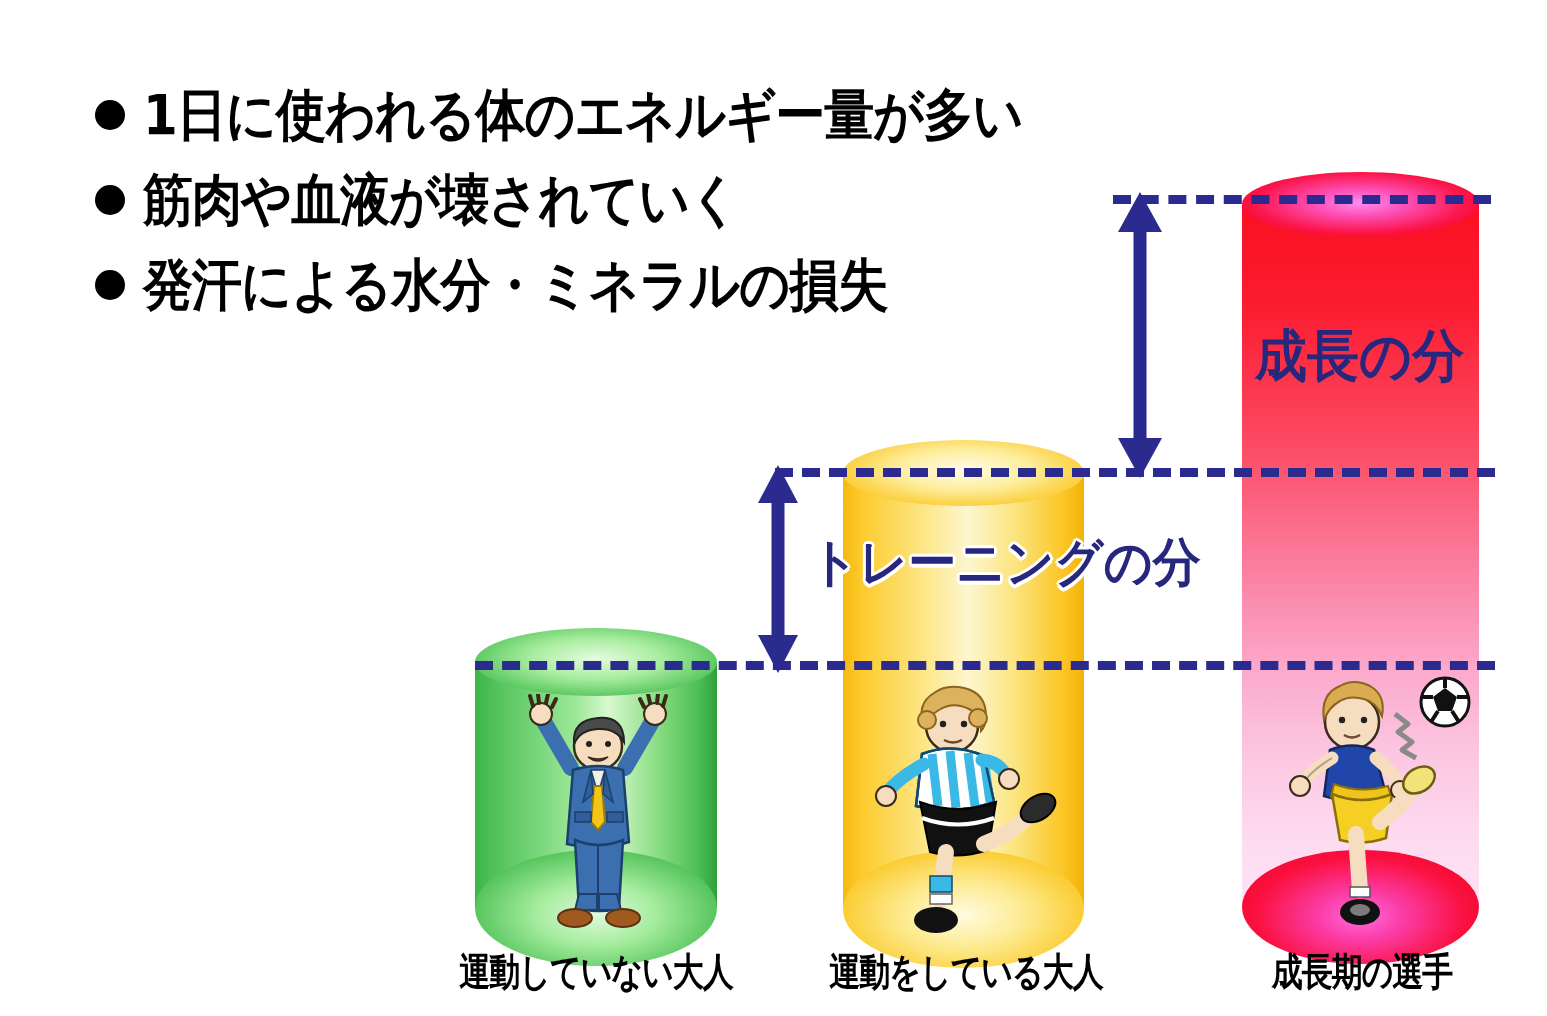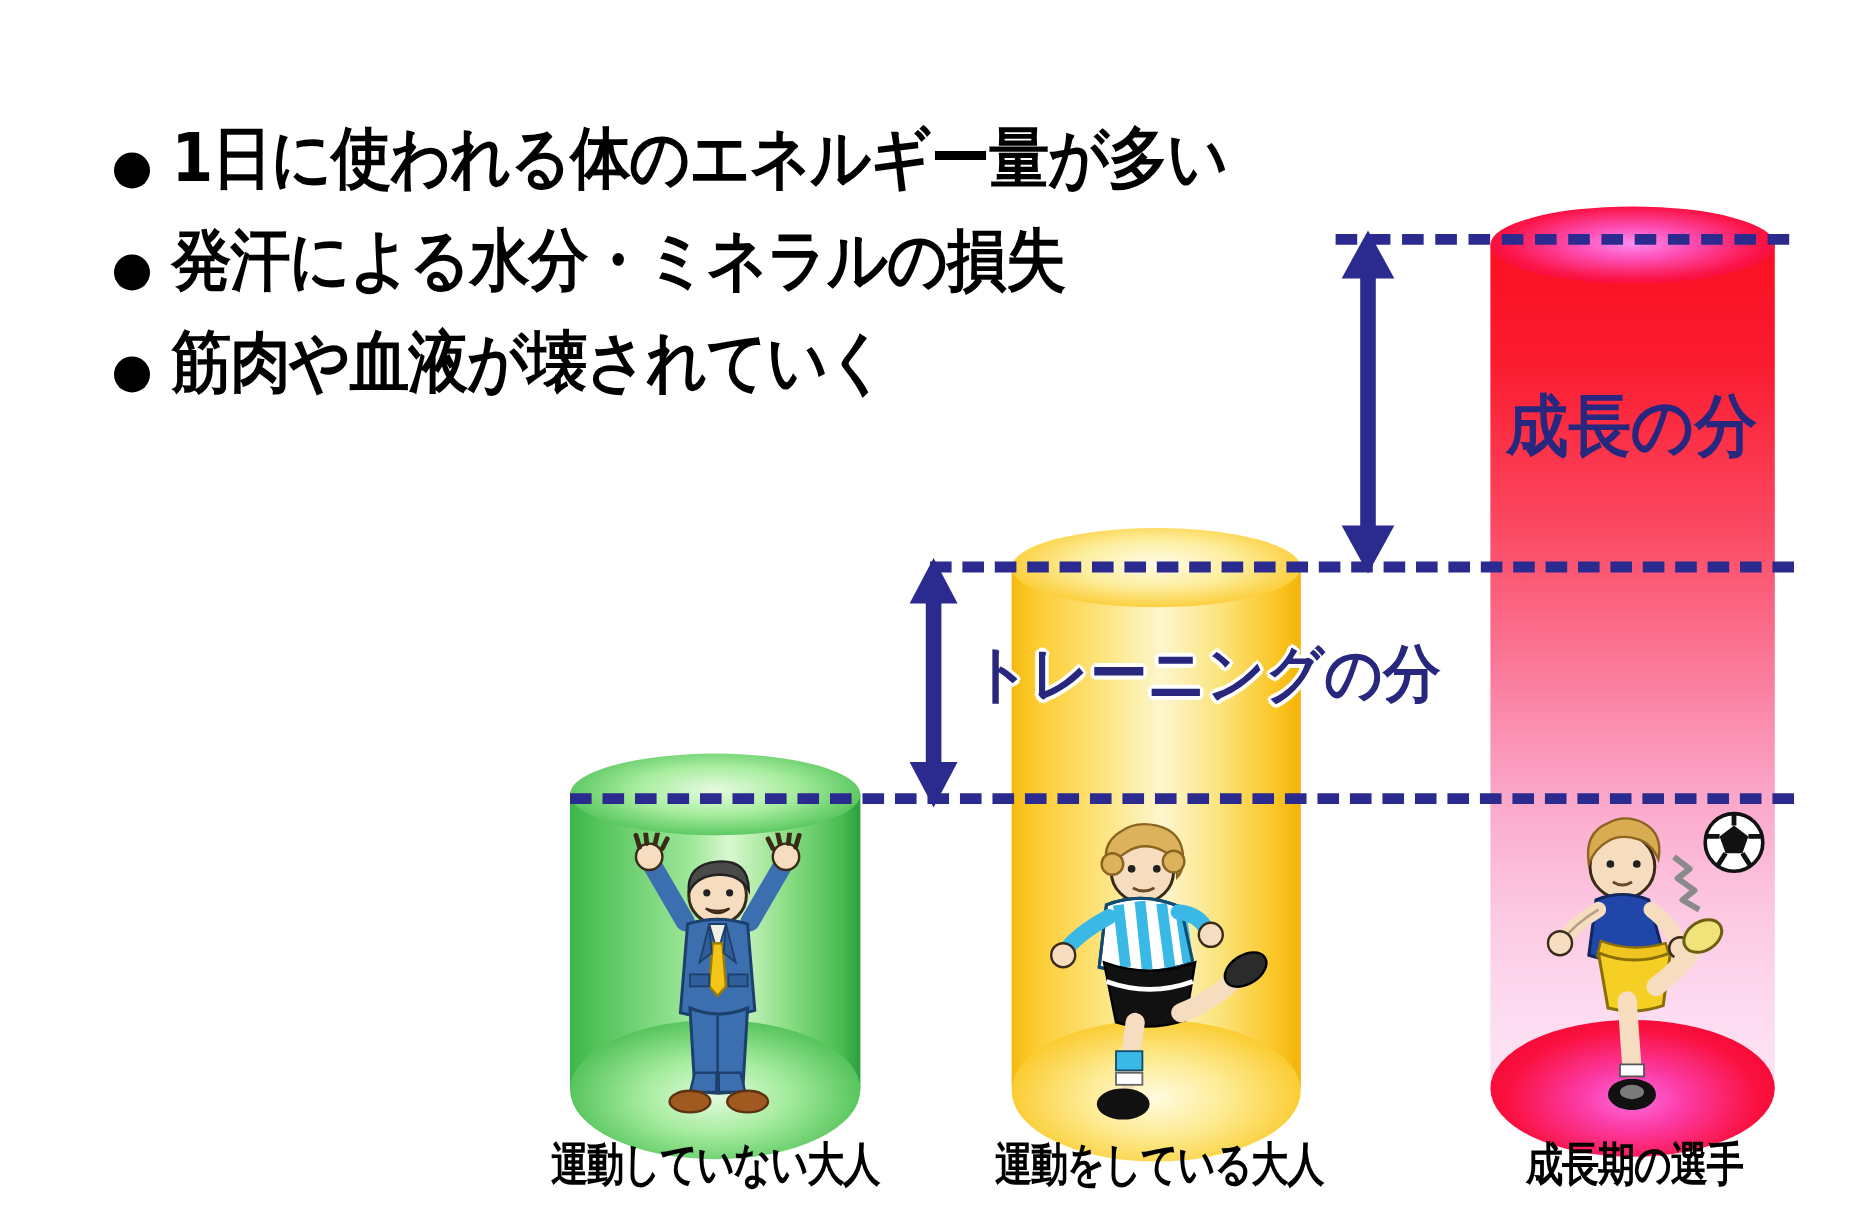--- a/index.html
+++ b/index.html
@@ -20,21 +20,21 @@
 
   
   .bullet-list {
     position: absolute;
     left: 95px;
     top: 72px;
     width: 1060px;
   }
   .bullet-row {
     display: flex;
-    align-items: flex-end;
+    align-items: center;
     height: 85px;
   }
   .bullet-dot {
     width: 30px;
     height: 30px;
     border-radius: 50%;
     background: #000000;
     flex: 0 0 auto;
     margin-right: 18px;
   }
@@ -187,26 +187,26 @@
 
   <div class="bullet-list">
 
     <div class="bullet-row">
       <span class="bullet-dot"></span>
       <span class="bullet-text">1日に使われる体のエネルギー量が多い</span>
     </div>
 
     <div class="bullet-row">
       <span class="bullet-dot"></span>
-      <span class="bullet-text">発汗による水分・ミネラルの損失</span>
+      <span class="bullet-text">筋肉や血液が壊されていく</span>
     </div>
 
     <div class="bullet-row">
       <span class="bullet-dot"></span>
-      <span class="bullet-text">筋肉や血液が壊されていく</span>
+      <span class="bullet-text">発汗による水分・ミネラルの損失</span>
     </div>
 
 
   </div>
 
   <div class="cyl cyl-red">
     <div class="cyl-body"></div>
     <div class="cyl-base"></div>
     <div class="cyl-cap"></div>
   </div>

